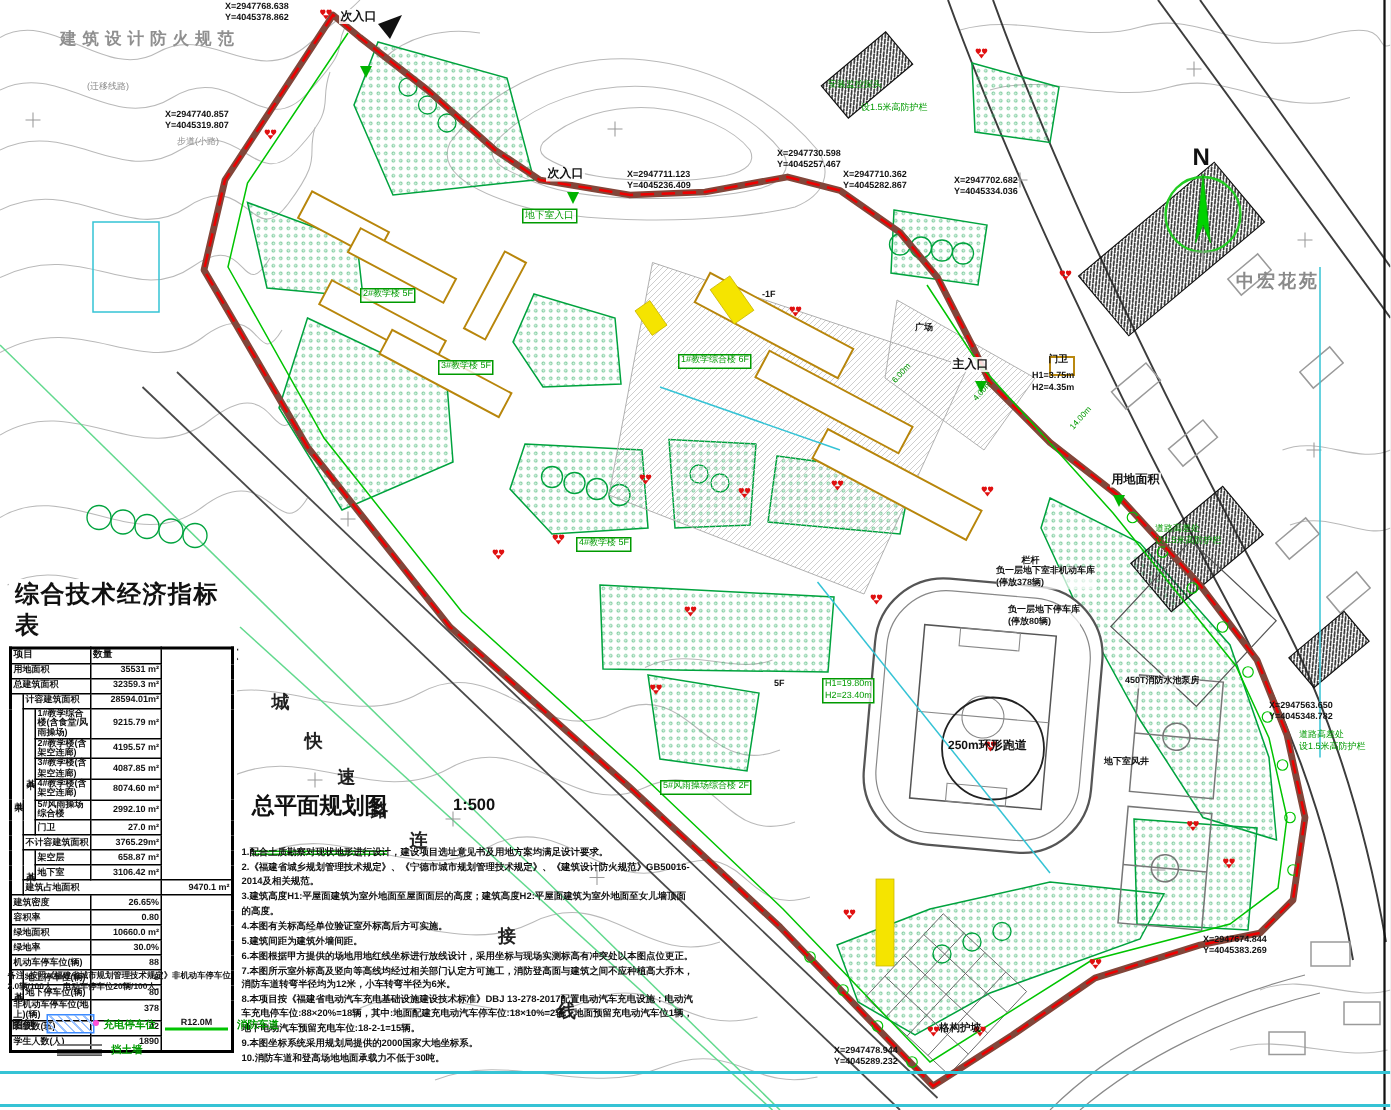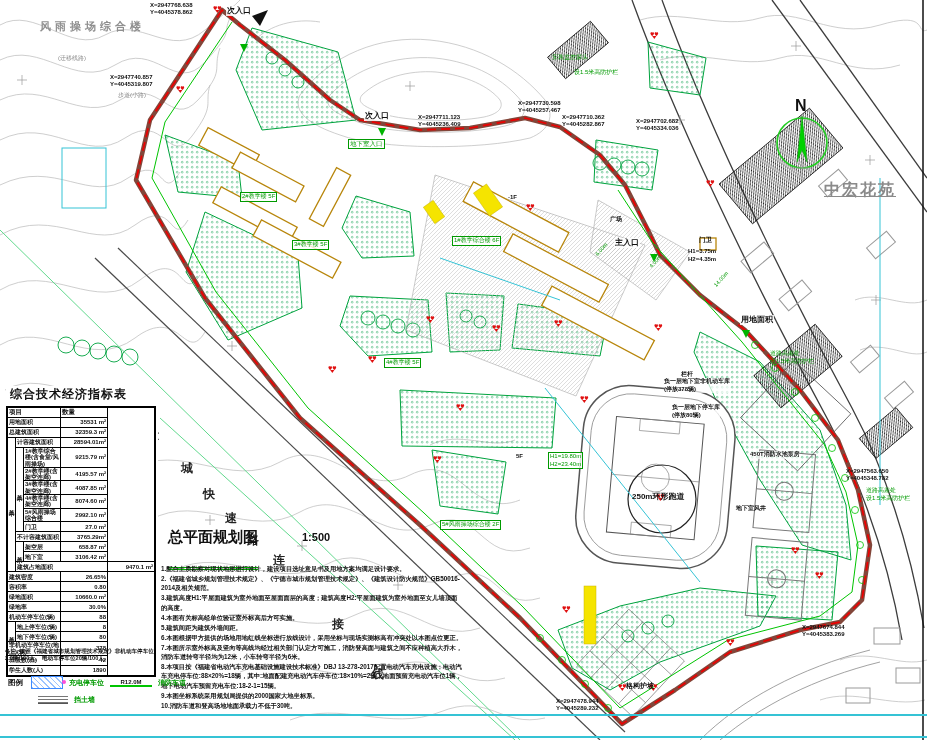--- a/index.html
+++ b/index.html
@@ -16,21 +16,21 @@
   .roadchar{position:absolute;font-size:12px;font-weight:bold;color:#222;}
   .greenbox{border:1px solid #009a00;padding:0 1px;background:rgba(255,255,255,.8);}
   
   #plan-title{position:absolute;left:168px;top:528px;font-size:15px;font-weight:bold;color:#111;
     border-bottom:3px double #00b400;padding-bottom:20px;}
   #plan-scale{position:absolute;left:302px;top:531px;font-size:11px;font-weight:bold;color:#111;text-align:center;}
   #notes{position:absolute;left:161px;top:564px;width:302px;font-size:6.3px;color:#111;font-weight:bold;line-height:1.45;}
   #notes div{margin-bottom:1px;}
   
   #tablewrap{position:absolute;left:6px;top:386px;width:152px;background:#fff;}
-  #tbl-title{font-size:12px;font-weight:bold;color:#111;margin:0 0 3px 4px;letter-spacing:1px;}
+  #tbl-title{font-size:16px;font-weight:bold;color:#111;margin:0 0 3px 4px;letter-spacing:1px;}
   table.ind{border-collapse:collapse;width:150px;border:2px solid #000;background:#fff;}
   table.ind td{border:1px solid #000;font-size:6px;font-weight:bold;color:#111;padding:0 1px;height:9px;line-height:1.05;}
   table.ind td.v{width:44px;text-align:right;white-space:nowrap;}
   table.ind td.m{width:7px;text-align:center;writing-mode:vertical-rl;letter-spacing:1px;padding:0;}
   table.ind td.hd{text-align:left;font-size:6.5px;}
   #remark{position:absolute;left:5px;top:648px;width:152px;font-size:5.6px;font-weight:bold;color:#111;line-height:1.3;}
   
   #legend{position:absolute;left:8px;top:676px;width:290px;font-size:7px;color:#111;}
   #legend .row{display:flex;align-items:center;gap:6px;margin-bottom:6px;}
   .sym-charge{width:30px;height:11px;border:1px solid #3d8bff;position:relative;
@@ -323,27 +323,27 @@
 
     <g>
       <circle cx="802" cy="143" r="25" fill="none" stroke="#22cc22" stroke-width="1.6"></circle>
       <polygon points="802,116 797,162 802,150 807,162" fill="#00d200" stroke="#00a000" stroke-width="0.5"></polygon>
       <path d="M790,168 H814 M802,156 V180" stroke="#9a9a9a" stroke-width="0.8"></path>
     </g>
 
     <line x1="923" y1="0" x2="923" y2="740" stroke="#111" stroke-width="1.5"></line>
   </svg>
 
-  <div class="lbl big-gray" style="left:40px;top:20px;">风雨操场综合楼</div>
+  <div class="lbl big-gray" style="left:40px;top:20px;">建筑设计防火规范</div>
   <div class="lbl gray tiny" style="left:58px;top:55px;">(迁移线路)</div>
   <div class="lbl gray tiny" style="left:118px;top:92px;">步道(小路)</div>
 
   <div class="lbl entr" style="left:226px;top:6px;">次入口</div>
   <div class="lbl entr" style="left:364px;top:111px;">次入口</div>
-  <div class="lbl entr" style="left:614px;top:238px;">主入口</div>
+  <div class="lbl entr" style="left:634px;top:238px;">主入口</div>
   <div class="lbl small" style="left:699px;top:236px;font-weight:bold;">门卫</div>
   <div class="lbl tiny" style="left:688px;top:248px;font-weight:bold;">H1=3.75m
 H2=4.35m</div>
   <div class="lbl entr" style="left:740px;top:315px;">用地面积</div>
 
   <div class="lbl green tiny" style="left:552px;top:54px;">安装监控探头</div>
   <div class="lbl green tiny" style="left:574px;top:69px;">设1.5米高防护栏</div>
   <div class="lbl green tiny" style="left:770px;top:350px;">道路高差处
 设1.5米高防护栏</div>
   <div class="lbl green tiny" style="left:866px;top:487px;">道路高差处
@@ -354,21 +354,21 @@
 
   <div class="lbl tiny" style="left:750px;top:451px;font-weight:bold;background:rgba(255,255,255,.7);">450T消防水池泵房</div>
   <div class="lbl tiny" style="left:736px;top:505px;font-weight:bold;">地下室风井</div>
   <div class="lbl" style="left:632px;top:492px;font-size:8px;font-weight:bold;">250m环形跑道</div>
   <div class="lbl tiny" style="left:664px;top:378px;font-weight:bold;background:rgba(255,255,255,.7);">负一层地下室非机动车库
 (停放378辆)</div>
   <div class="lbl tiny" style="left:672px;top:404px;font-weight:bold;background:rgba(255,255,255,.7);">负一层地下停车库
 (停放80辆)</div>
   <div class="lbl tiny" style="left:681px;top:371px;font-weight:bold;">栏杆</div>
   <div class="lbl" style="left:626px;top:682px;font-size:7px;font-weight:bold;">格构护坡</div>
-  <div class="lbl gray" style="left:824px;top:180px;font-size:16px;letter-spacing:2px;font-weight:bold;text-decoration:underline;">中宏花苑</div>
+  <div class="lbl gray" style="left:824px;top:180px;font-size:12px;letter-spacing:2px;font-weight:bold;">中宏花苑</div>
   <div class="lbl tiny" style="left:610px;top:216px;font-weight:bold;">广场</div>
   <div class="lbl tiny" style="left:516px;top:453px;font-weight:bold;">5F</div>
   <div class="lbl tiny" style="left:508px;top:194px;font-weight:bold;">-1F</div>
 
   <div class="lbl green" style="left:594px;top:246px;font-size:5.5px;transform:rotate(-48deg);">6.00m</div>
   <div class="lbl green" style="left:648px;top:258px;font-size:5.5px;transform:rotate(-48deg);">4.00m</div>
   <div class="lbl green" style="left:712px;top:276px;font-size:5.5px;transform:rotate(-48deg);">14.00m</div>
 
   <div class="lbl green tiny greenbox" style="left:452px;top:236px;">1#教学综合楼 6F</div>
   <div class="lbl green tiny greenbox" style="left:240px;top:192px;">2#教学楼 5F</div>

